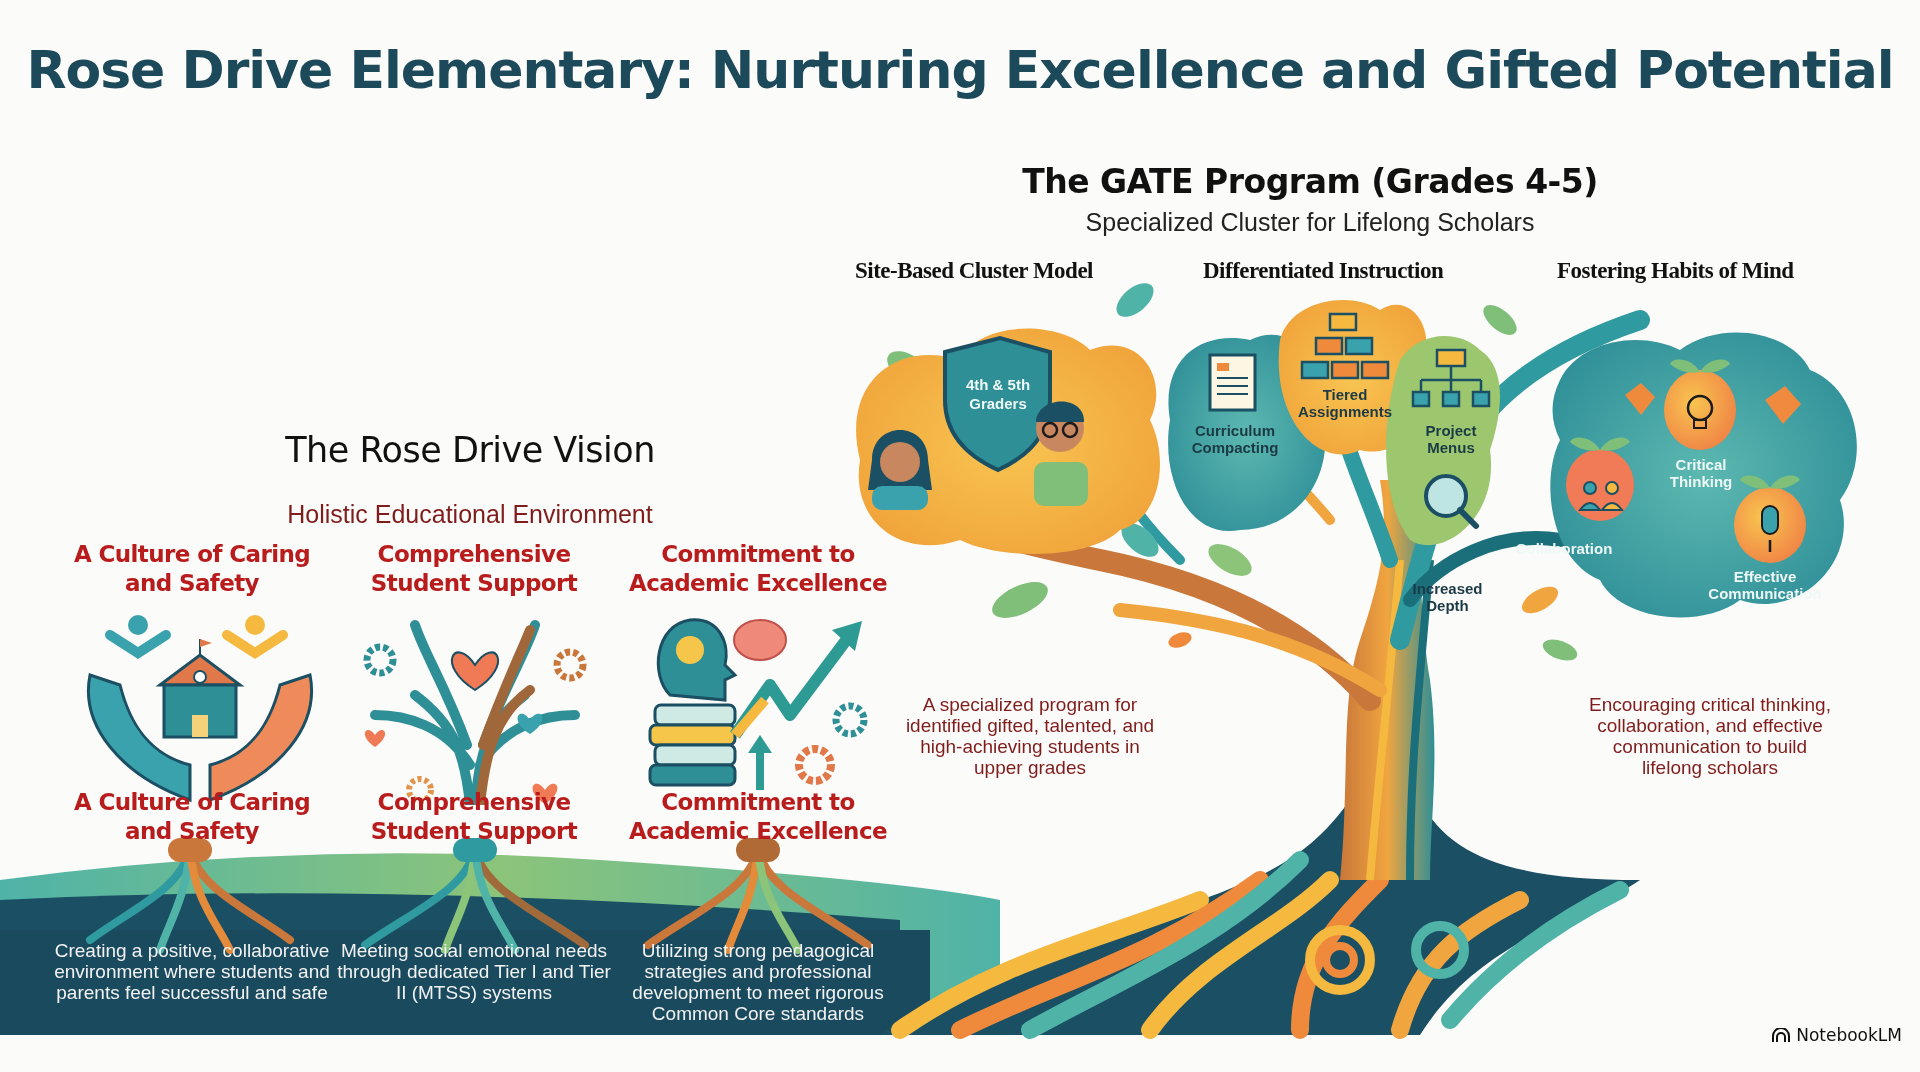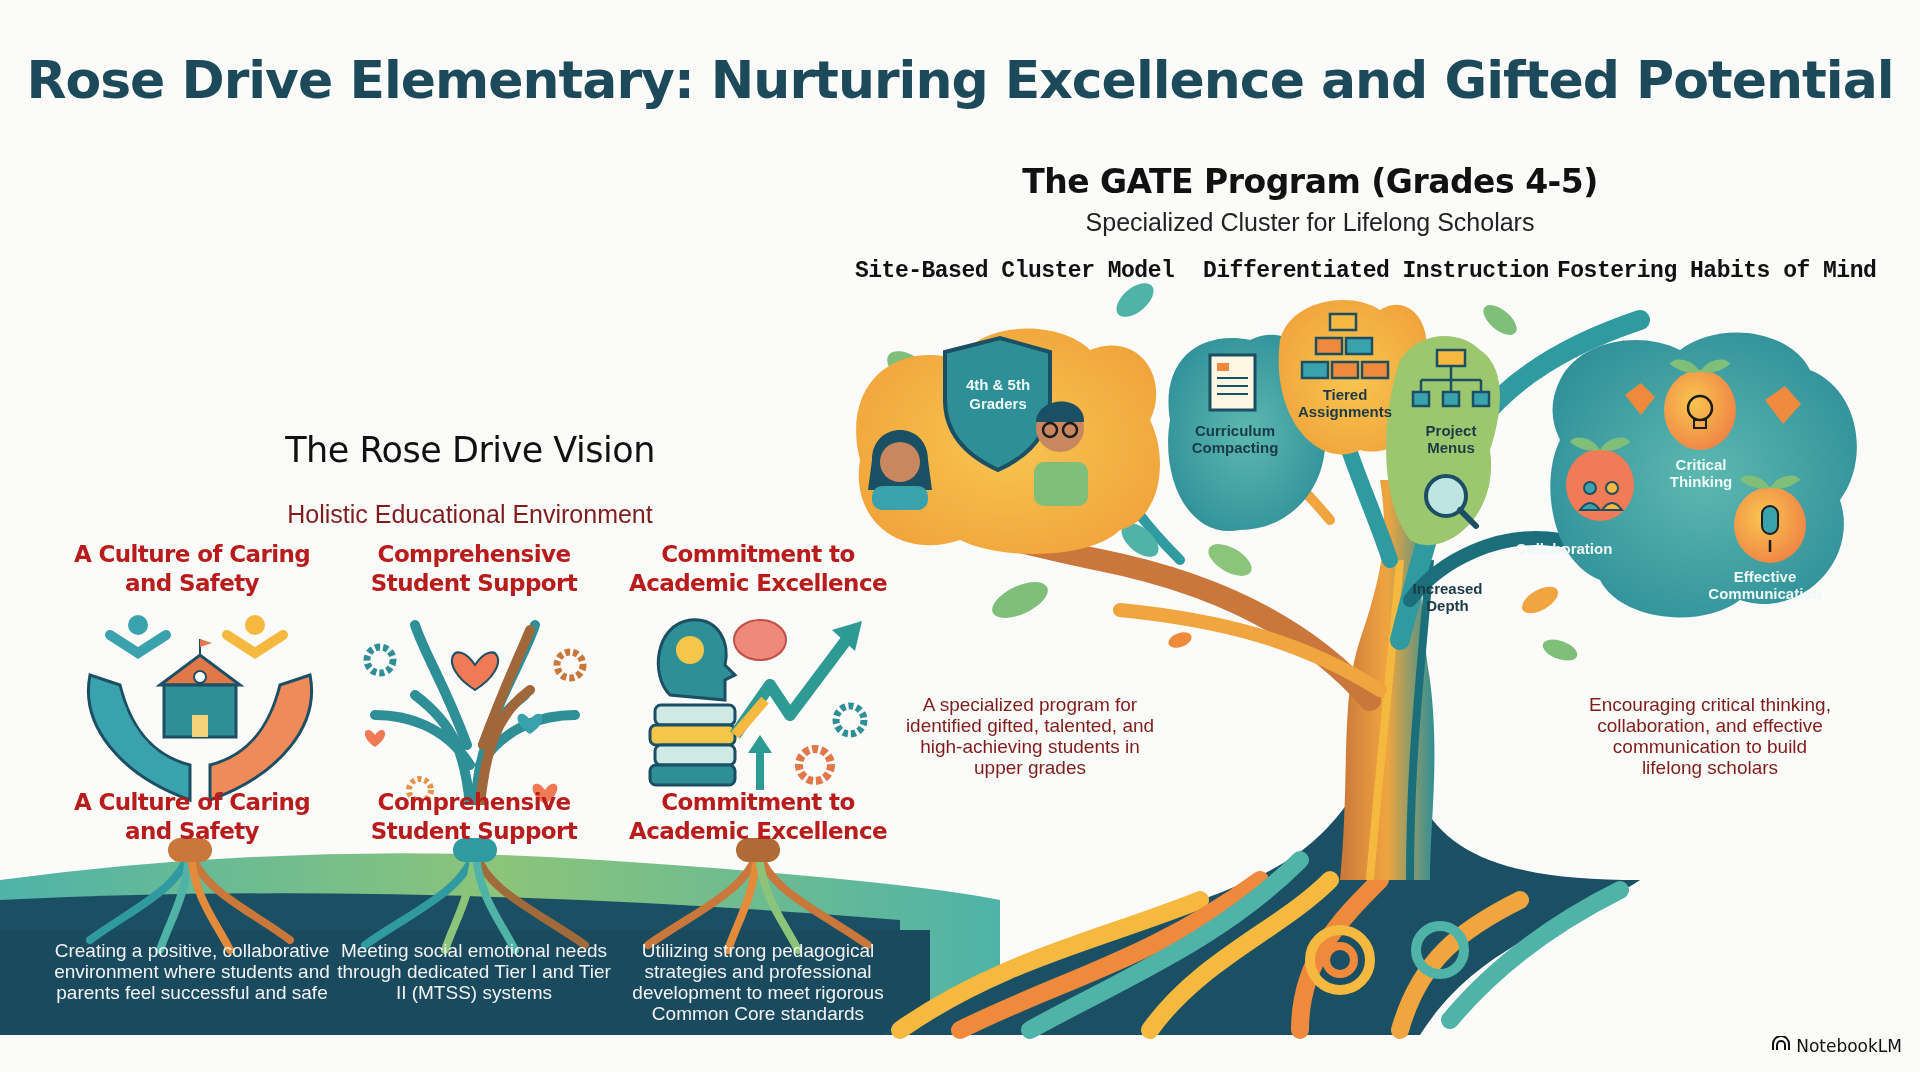--- a/index.html
+++ b/index.html
@@ -1,49 +1,49 @@
 <!DOCTYPE html>
 <html><head>
 <meta charset="utf-8">
 <style>
   * { box-sizing: border-box; margin: 0; padding: 0; }
   html, body { width: 1920px; height: 1072px; overflow: hidden; background: #fbfbf9; }
   body { position: relative; font-family: "Liberation Sans", "DejaVu Sans", sans-serif; color: #1a1a1a; }
 
   .main-title {
-    position: absolute; left: 0; top: 50px; width: 1920px; text-align: center;
+    position: absolute; left: 0; top: 40px; width: 1920px; text-align: center;
     font-family: "DejaVu Sans", sans-serif; font-weight: bold; font-size: 52px;
     color: #1d4a5a; letter-spacing: -1px;
   }
 
   
   .gate-title { position: absolute; left: 960px; top: 162px; width: 700px; text-align: center;
     font-family: "DejaVu Sans", sans-serif; font-weight: bold; font-size: 33px; color: #111; letter-spacing: -0.5px; }
   .gate-subtitle { position: absolute; left: 960px; top: 208px; width: 700px; text-align: center;
     font-size: 25px; color: #222; }
-  .gate-col-title { position: absolute; top: 258px; font-family: Liberation Mono, monospace; font-weight: bold;
+  .gate-col-title { position: absolute; top: 258px; font-family: Liberation Serif, serif; font-weight: bold;
     font-size: 23px; color: #111; text-align: center; letter-spacing: -0.5px; white-space: nowrap; }
 
   
   .vision-title { position: absolute; left: 230px; top: 430px; width: 480px; text-align: center;
     font-family: "DejaVu Sans", sans-serif; font-weight: normal; font-size: 35px; color: #111; letter-spacing: -0.5px; }
   .vision-subtitle { position: absolute; left: 230px; top: 500px; width: 480px; text-align: center; font-size: 25px; color: #7f1d1d; }
 
   .pillar-heading { position: absolute; width: 280px; text-align: center; font-family: "DejaVu Sans", sans-serif;
     font-weight: bold; font-size: 23px; line-height: 29px; color: #b91c1c; letter-spacing: -0.6px; }
   .pillar-icon { position: absolute; width: 240px; height: 200px; }
   .pillar-desc { position: absolute; width: 280px; text-align: center; font-size: 19px; line-height: 21px; color: #f2f2f2; }
 
   .gate-desc { position: absolute; text-align: center; font-size: 19px; line-height: 21px; color: #7f1d1d; }
 
   .bubble-label { position: absolute; text-align: center; font-size: 15px; line-height: 17px; font-weight: bold; }
 
   .art { position: absolute; left: 0; top: 0; }
 
-  .brand { position: absolute; right: 18px; bottom: 16px; display: flex; gap: 6px;
+  .brand { position: absolute; right: 18px; bottom: 27px; display: flex; align-items: center; gap: 6px;
     font-size: 17px; color: #111; font-family: "DejaVu Sans", sans-serif; }
 </style>
 </head>
 <body>
 
 <svg class="art" width="1920" height="1072" viewBox="0 0 1920 1072">
   <defs>
     <linearGradient id="groundG" x1="0" y1="0" x2="1" y2="0">
       <stop offset="0" stop-color="#4fb3a8"></stop>
       <stop offset="0.5" stop-color="#8cc47a"></stop>

